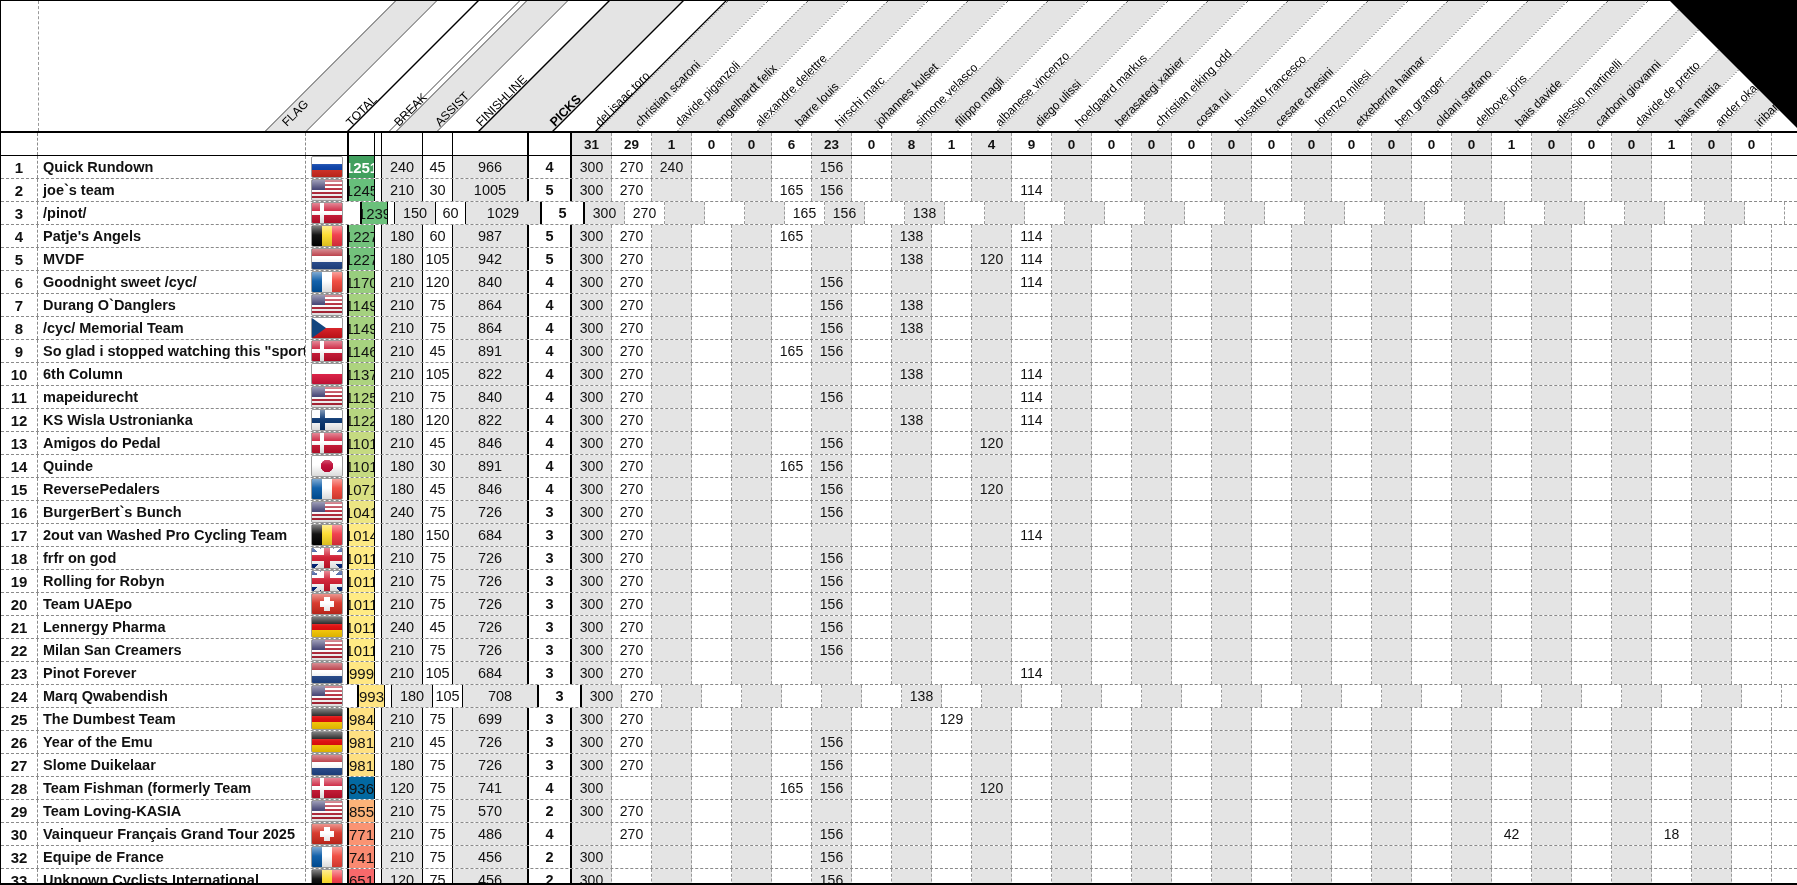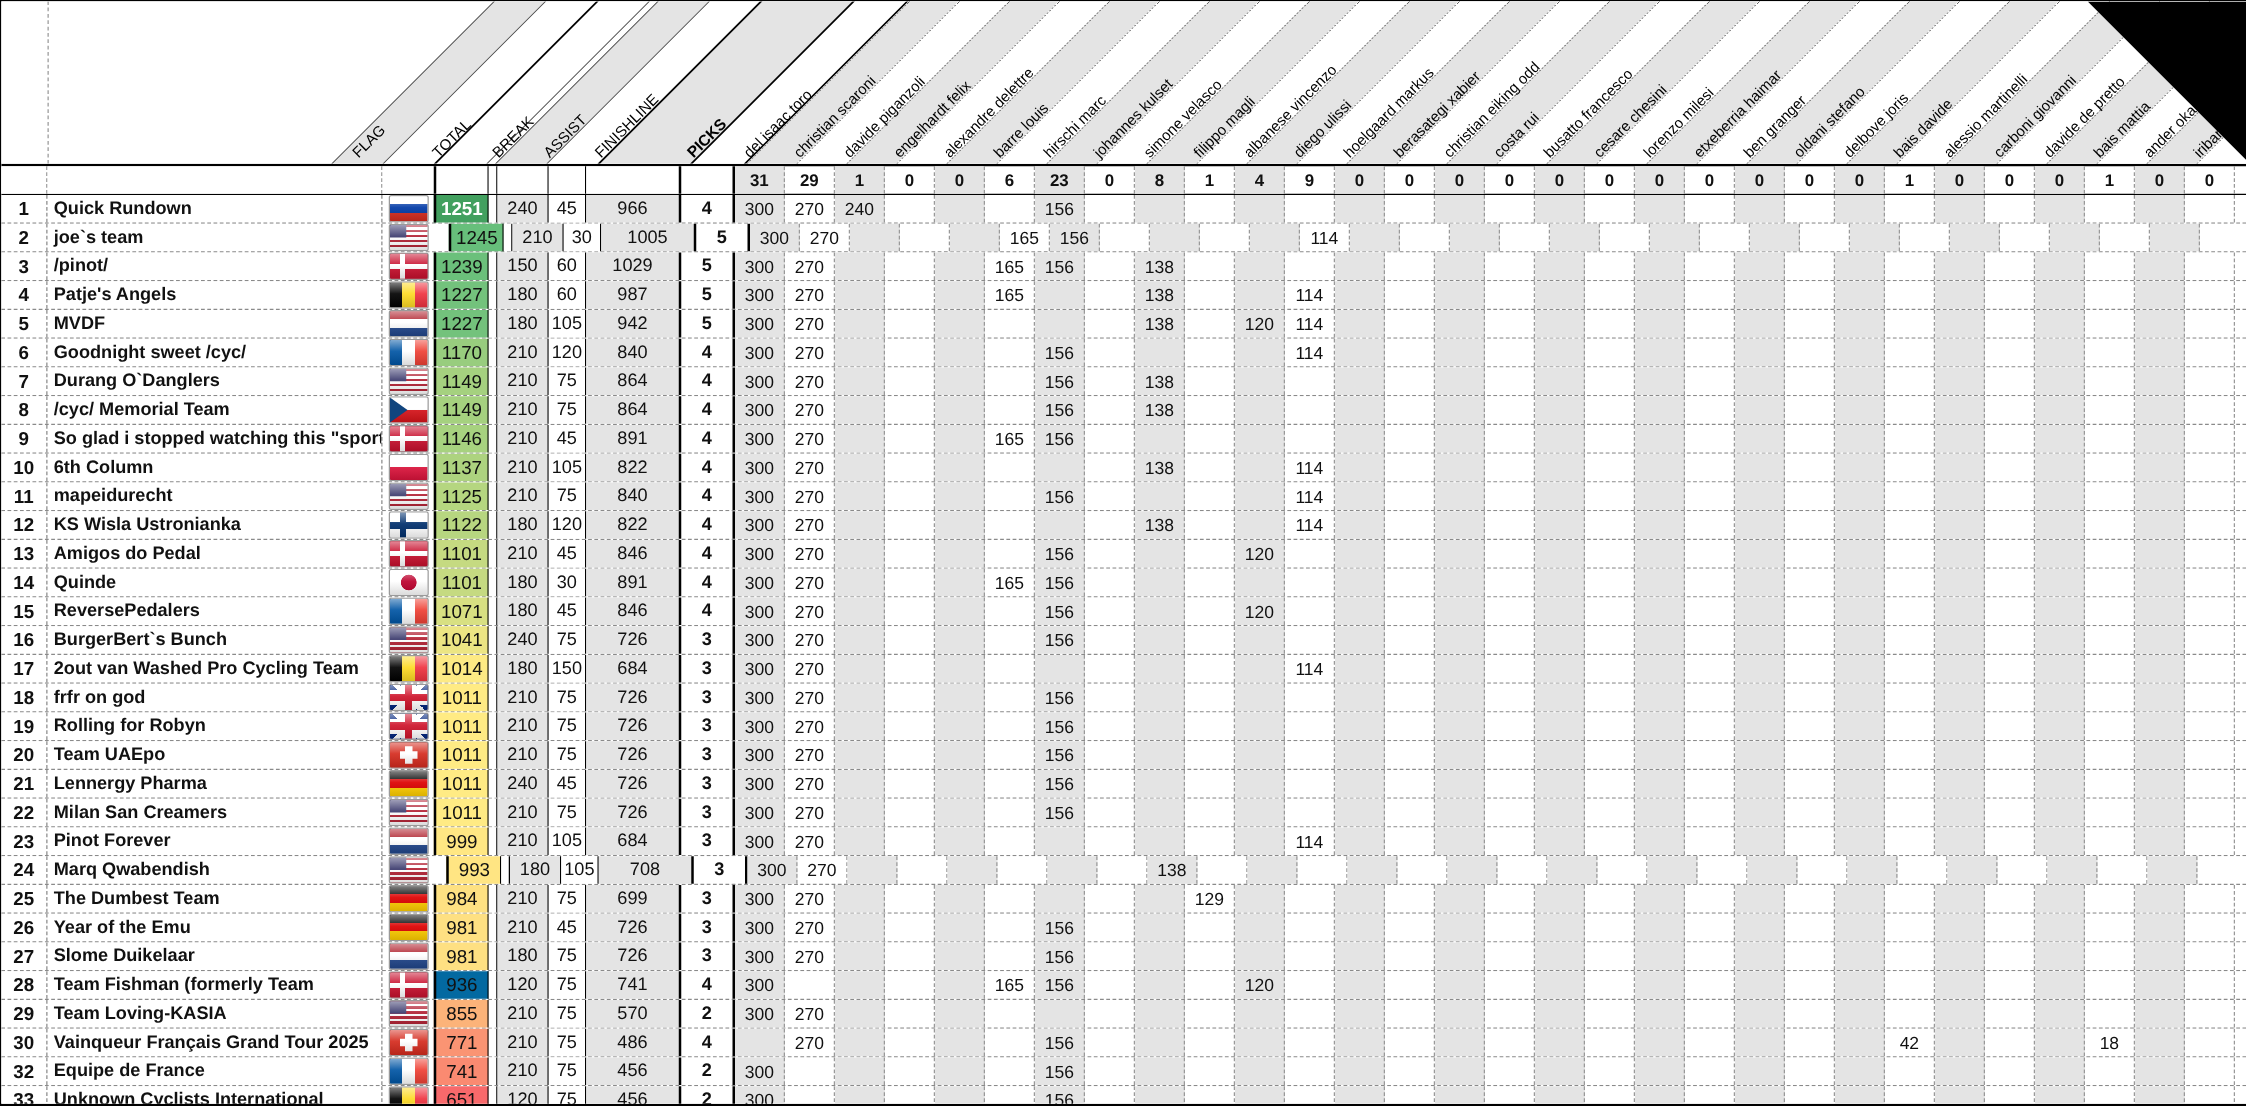--- a/index.html
+++ b/index.html
@@ -21,21 +21,21 @@
   .count{display:flex;height:22px;flex:0 0 auto;border-top:2px solid #000;border-bottom:1.5px solid #000;background:#fff;}
   .grid{flex:1;display:flex;flex-direction:column;}
   .row{flex:1;display:flex;border-bottom:1px dashed #8a8a8a;background:#fff;}
   .row:last-child{border-bottom:none;}
   .c{height:100%;display:flex;align-items:center;justify-content:center;box-sizing:border-box;
      flex:0 0 auto;overflow:hidden;font-size:14.5px;}
   .w-rank{width:37px;border-right:1px dashed #8a8a8a;font-weight:700;font-size:15px;}
   .w-name{width:268px;justify-content:flex-start;padding-left:5px;font-weight:700;font-size:14.5px;
           border-right:1px dashed #8a8a8a;white-space:nowrap;}
   .w-flag{width:41px;}
-  .w-total{width:44px;border-left:2.5px solid #000;border-right:1px solid #000;font-size:15px;}
+  .w-total{width:28px;border-left:2.5px solid #000;border-right:1px solid #000;font-size:15px;}
   .w-gap{width:7px;border-right:1px solid #000;background:#fff;}
   .w-brk{width:41px;background:#E4E4E4;border-right:1px solid #000;}
   .w-ast{width:30px;background:#fff;border-right:1px solid #000;}
   .w-fin{width:74px;background:#E4E4E4;}
   .w-pk{width:45px;border-left:2.5px solid #000;border-right:2.5px solid #000;font-weight:700;}
   .w-rc{width:40px;border-right:1px dashed #999;font-size:14px;}
   .rc-g{background:#E4E4E4;}
   .nb{background:#fff !important;}
   .cnt{font-weight:700;font-size:13.5px;}
   
@@ -238,21 +238,21 @@
         <div class="c w-rc"></div>
         <div class="c w-rc rc-g"></div>
         <div class="c w-rc"></div>
       </div>
       <div class="row">
         <div class="c w-rank">2</div>
         <div class="c w-name">joe`s team</div>
         <div class="c w-flag">
           <span class="fl fl-us"></span>
         </div>
-        <div class="c w-total" style="background: rgb(103, 191, 123); margin-left: 12px;">1245</div>
+        <div class="c w-total" style="background: rgb(103, 191, 123);">1245</div>
         <div class="c w-gap"></div>
         <div class="c w-brk">210</div>
         <div class="c w-ast">30</div>
         <div class="c w-fin">1005</div>
         <div class="c w-pk">5</div>
         <div class="c w-rc rc-g">300</div>
         <div class="c w-rc">270</div>
         <div class="c w-rc rc-g"></div>
         <div class="c w-rc"></div>
         <div class="c w-rc rc-g"></div>
@@ -281,21 +281,21 @@
         <div class="c w-rc"></div>
         <div class="c w-rc rc-g"></div>
         <div class="c w-rc"></div>
       </div>
       <div class="row">
         <div class="c w-rank">3</div>
         <div class="c w-name">/pinot/</div>
         <div class="c w-flag">
           <span class="fl fl-dk"></span>
         </div>
-        <div class="c w-total" style="background: rgb(107, 192, 123);">1239</div>
+        <div class="c w-total" style="background: rgb(107, 192, 123); margin-left: 13px;">1239</div>
         <div class="c w-gap"></div>
         <div class="c w-brk">150</div>
         <div class="c w-ast">60</div>
         <div class="c w-fin">1029</div>
         <div class="c w-pk">5</div>
         <div class="c w-rc rc-g">300</div>
         <div class="c w-rc">270</div>
         <div class="c w-rc rc-g"></div>
         <div class="c w-rc"></div>
         <div class="c w-rc rc-g"></div>

